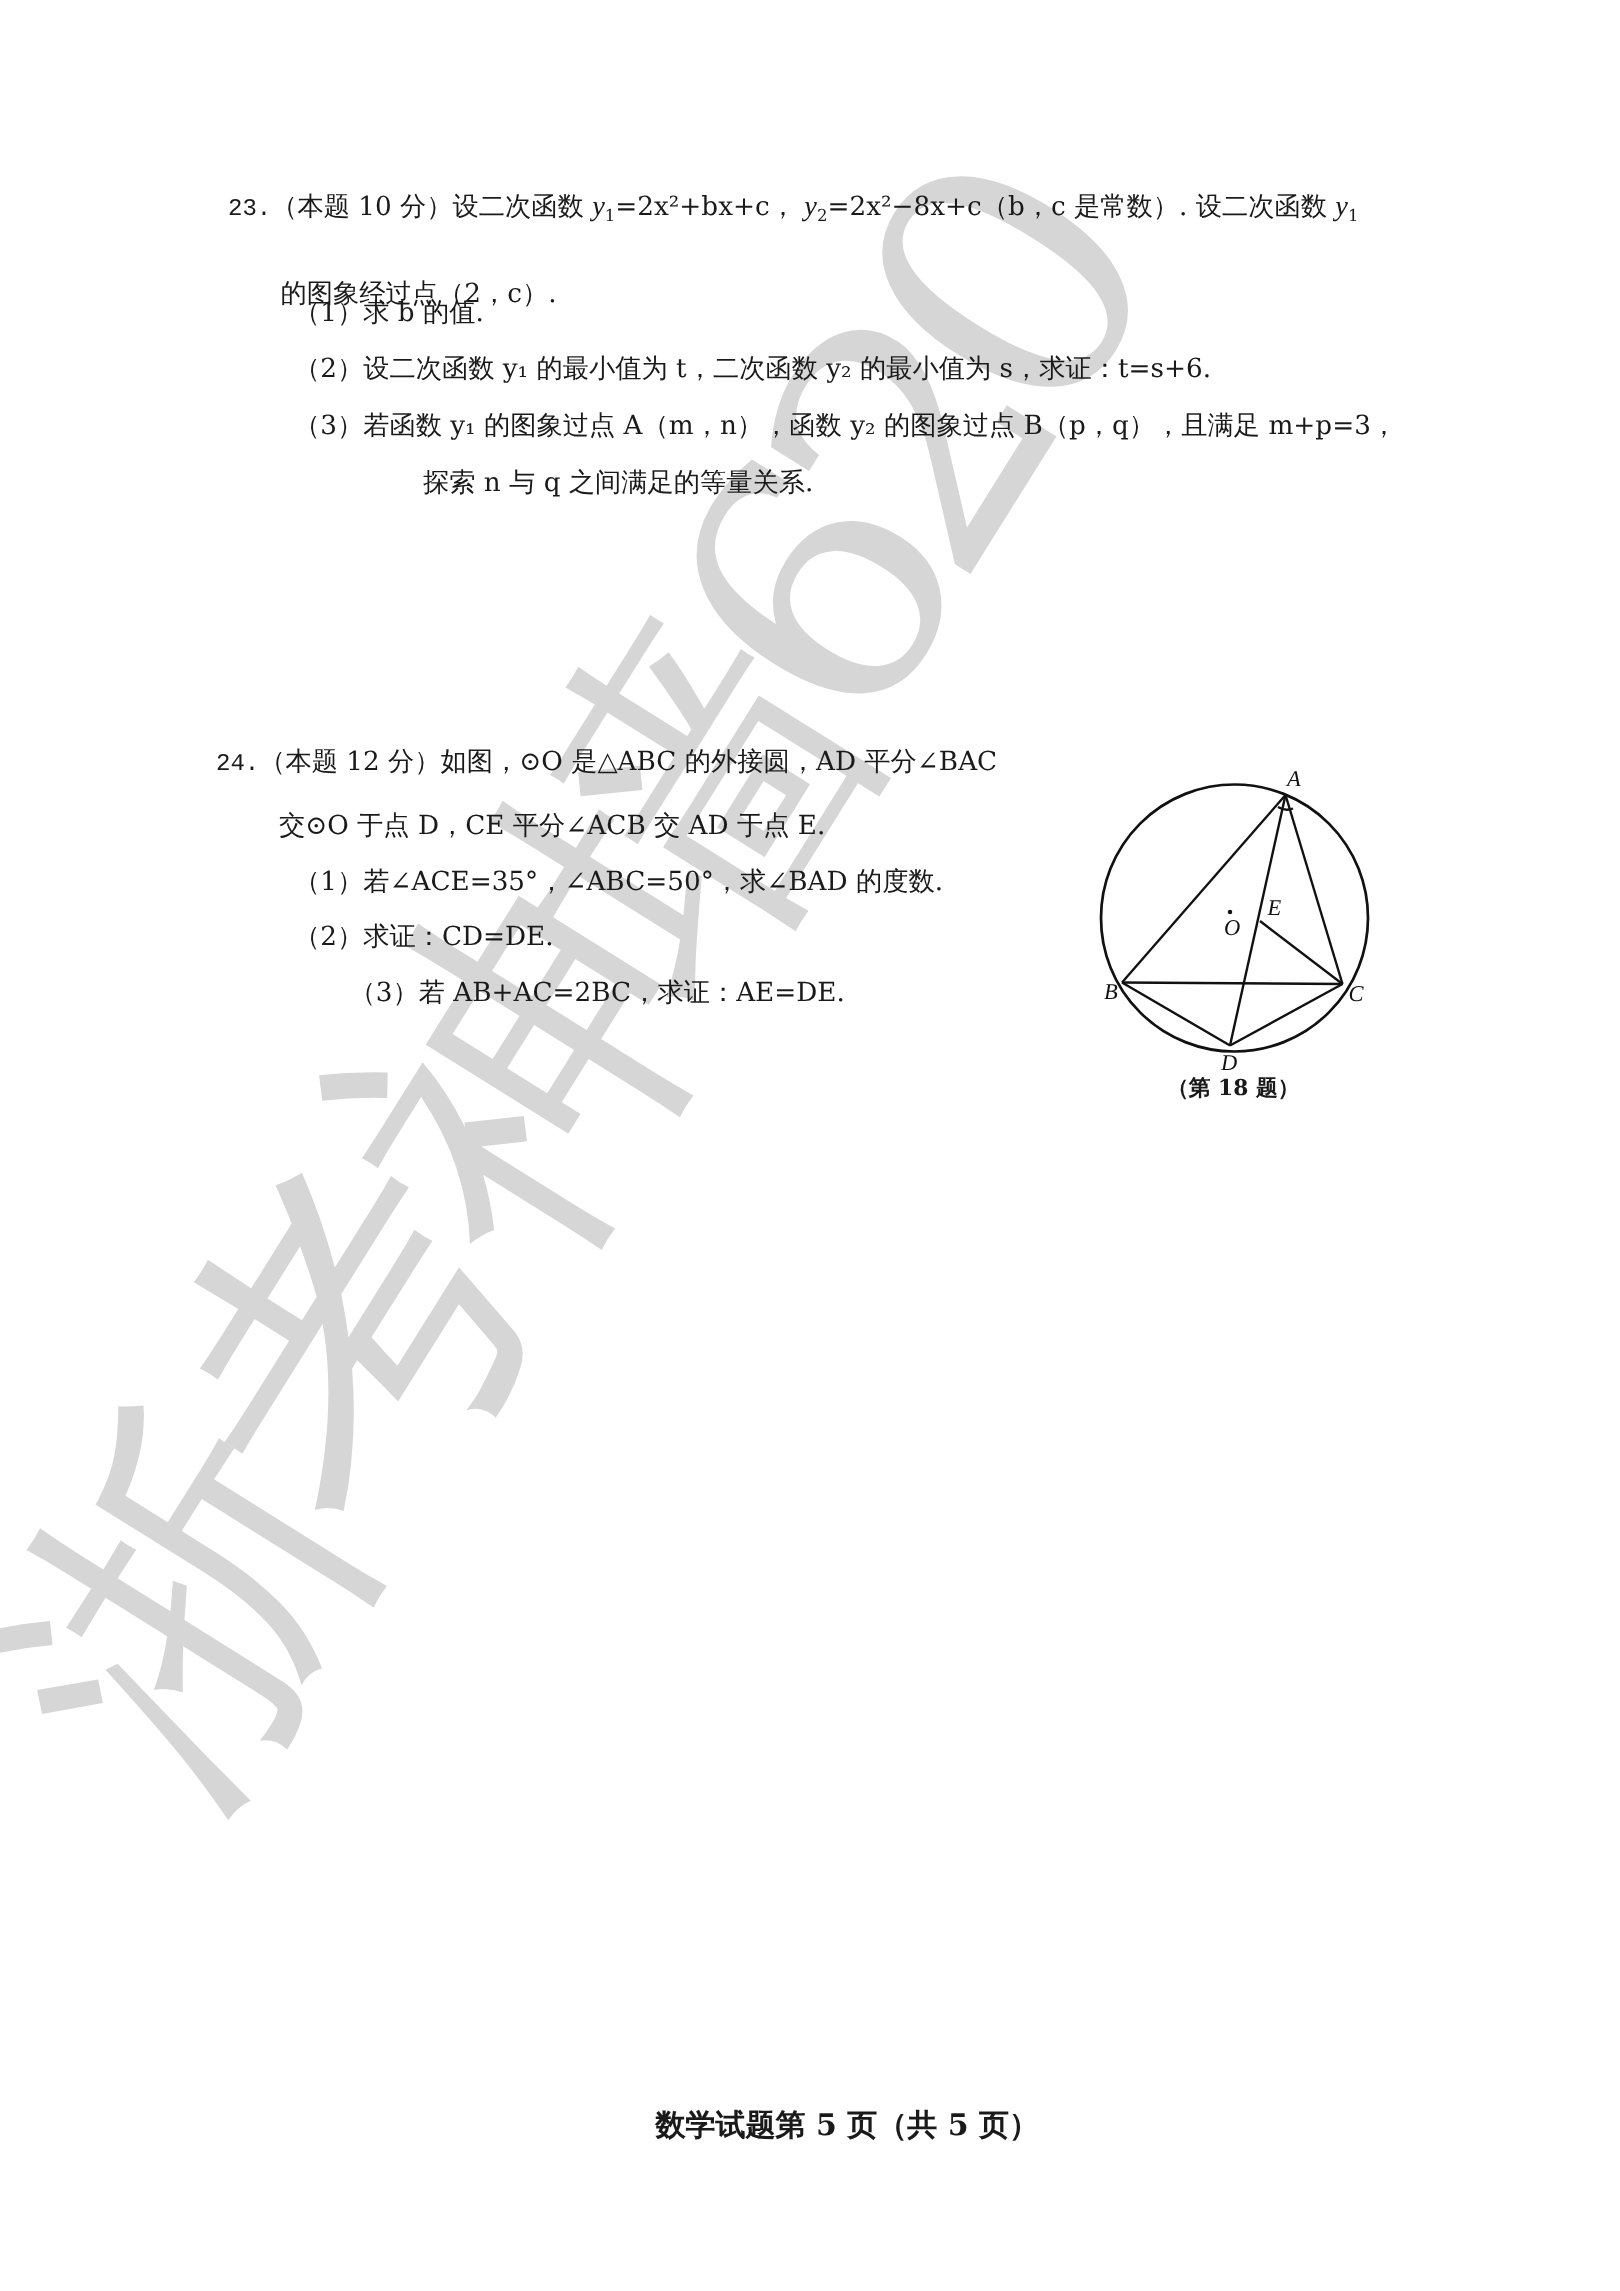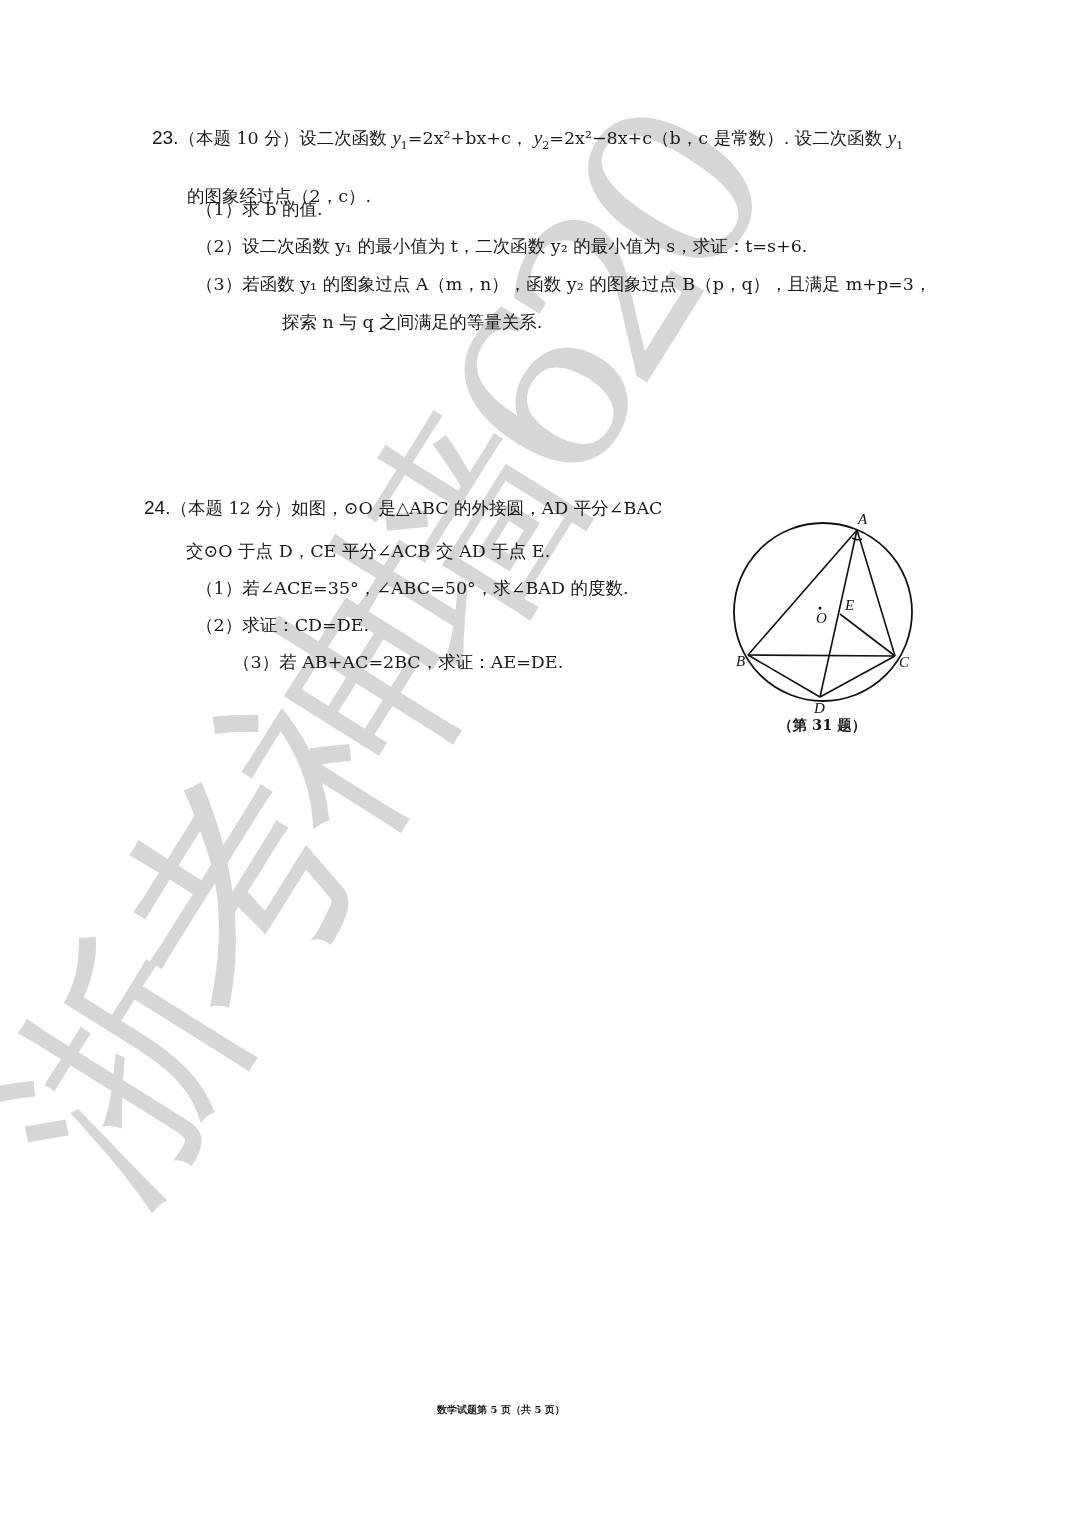--- a/index.html
+++ b/index.html
@@ -17,25 +17,25 @@
       font-family: "DejaVu Serif", "Liberation Serif", serif;
       fill: #d6d6d6;
       font-size: 230px;
     }
     .line {
       position: absolute; font-size: 17.5px; line-height: 24px; white-space: nowrap;
       z-index: 1;
     }
     .line i { font-family: "Liberation Serif", "DejaVu Serif", serif; font-style: italic; font-size: 19px; }
     .line sub, .line sup { font-size: 11px; }
-    .qnum { font-family: Liberation Sans, sans-serif; font-size: 19px; }
+    .qnum { font-family: Liberation Mono, monospace; font-size: 16px; }
     .diagram { position: absolute; left: 720px; top: 495px; z-index: 1; }
     .diagram text { font-family: "Liberation Serif", serif; font-style: italic; font-size: 15px; fill: #111; }
     .caption { position: absolute; left: 778px; top: 716px; font-size: 14.5px; font-weight: bold; z-index:1; }
-    .footer { position: absolute; left: 437px; top: 1403px; font-size: 10px; font-weight: bold; z-index: 1; }
+    .footer { position: absolute; left: 437px; top: 1403px; font-size: 20px; font-weight: bold; z-index: 1; }
   </style>
 </head>
 <body>
 
 <svg class="watermark" viewBox="0 0 1080 1527">
   <g transform="translate(130,1210) rotate(-58)">
     <text x="0" y="0">浙</text>
     <text x="210" y="0">考</text>
     <text x="420" y="0">神</text>
     <text x="630" y="0">墙</text>
@@ -78,15 +78,15 @@
     <path d="M852,538 Q857,541 862,539"></path>
   </g>
   <circle cx="820" cy="608" r="1.5" fill="#111"></circle>
   <text x="858" y="524">A</text>
   <text x="736" y="666">B</text>
   <text x="899" y="667">C</text>
   <text x="814" y="713">D</text>
   <text x="845" y="610">E</text>
   <text x="816" y="623">O</text>
 </svg>
-<div class="caption">（第 31 题）</div>
+<div class="caption">（第 18 题）</div>
 
 <div class="footer">数学试题第 5 页（共 5 页）</div>
 
 </body></html>

